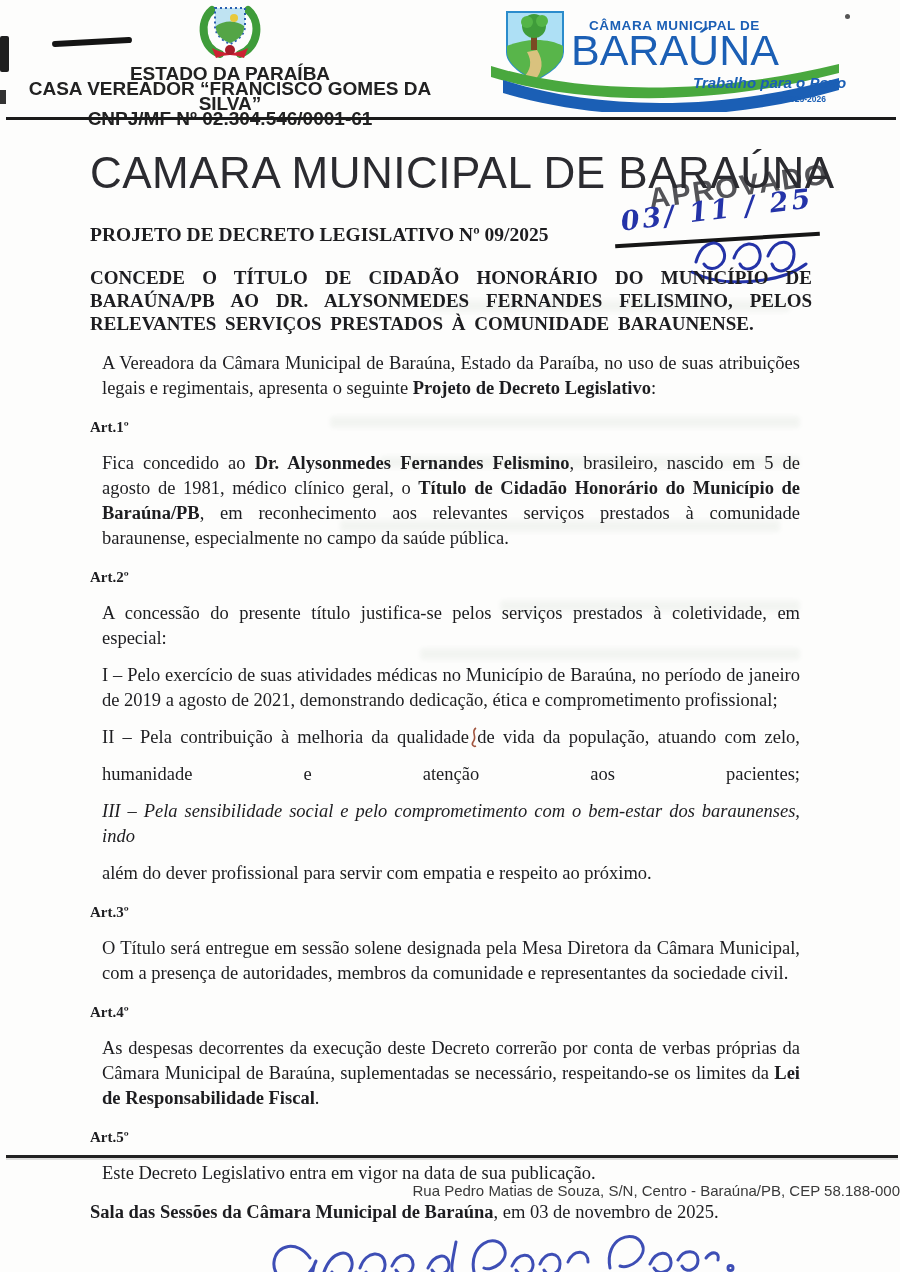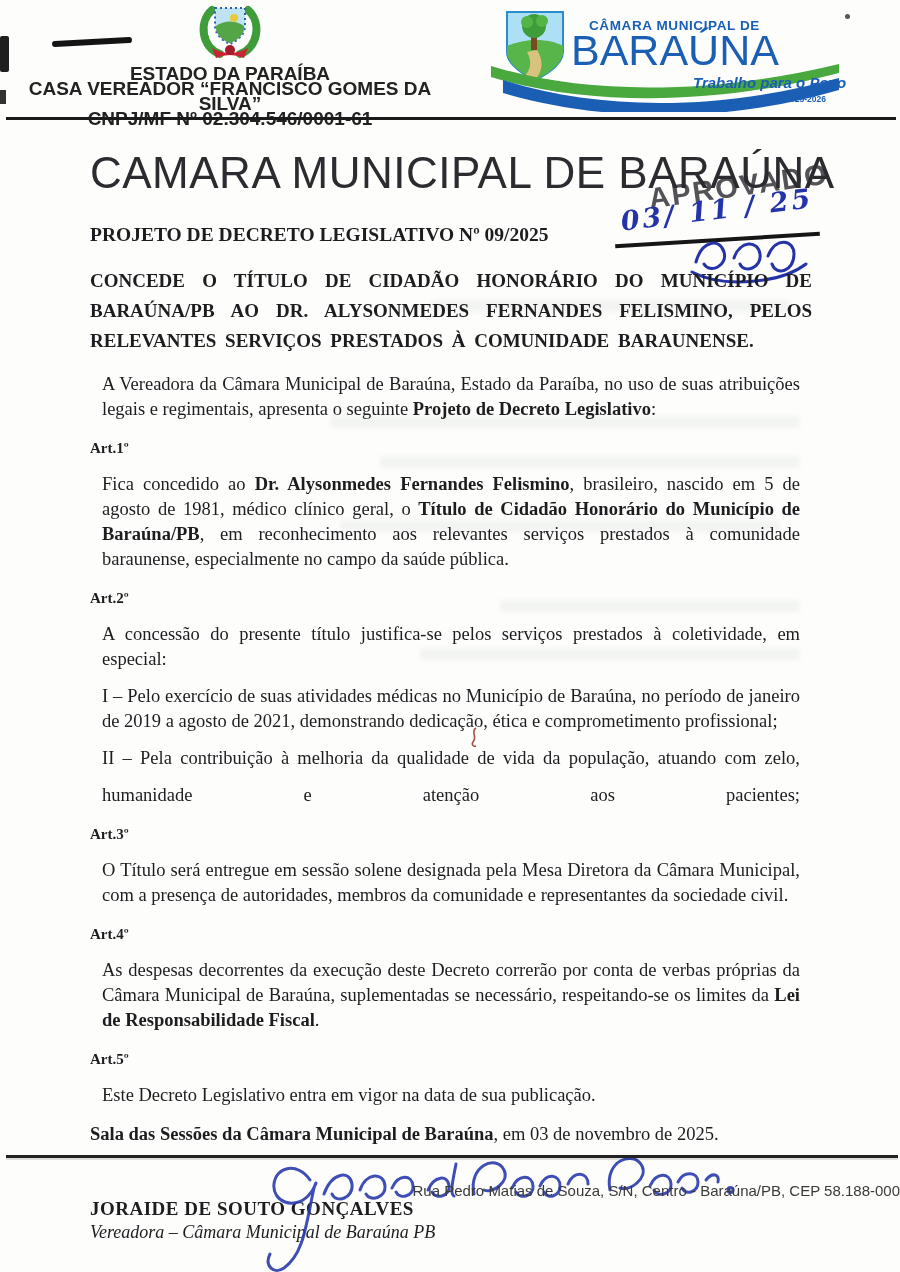--- a/index.html
+++ b/index.html
@@ -28,21 +28,21 @@
         border-radius:3px;transform:rotate(-3deg);}
   .smudge-a{position:absolute;left:0;top:36px;width:9px;height:36px;background:#1f1f1f;border-radius:2px;}
   .smudge-b{position:absolute;left:0;top:90px;width:6px;height:14px;background:#333;}
   .dot-tr{position:absolute;left:845px;top:14px;width:5px;height:5px;border-radius:50%;background:#555;}
   .ghost{position:absolute;height:12px;background:#5a7a5a;opacity:.06;filter:blur(2px);border-radius:4px;}
   
   .doc{position:absolute;left:90px;top:120px;width:722px;}
   .main-title{margin-top:28px;font-family:"Liberation Sans",sans-serif;font-size:44px;
         letter-spacing:.5px;color:#2b2b30;white-space:nowrap;}
   .proj-num{margin-top:26px;font-weight:bold;font-size:19.5px;}
-  .ementa{margin-top:20px;font-weight:bold;font-size:19px;line-height:30px;
+  .ementa{margin-top:20px;font-weight:bold;font-size:19px;line-height:23px;
         text-align:justify;word-spacing:4px;}
   .para{font-size:18.5px;line-height:25px;text-align:justify;margin:12px;}
   .preamble{margin-top:16px;}
   .art-h{margin-top:14px;font-weight:bold;font-size:15px;line-height:24px;}
   .gap{margin-top:12px;}
   .b{font-weight:bold;}
   .it{font-style:italic;}
   .jl{text-align:justify;text-align-last:justify;}
   .closing{margin-top:16px;font-size:18.5px;}
   
@@ -150,20 +150,24 @@
     <div class="art-h">Art.1º</div>
     <p class="para"><span>Fica concedido ao </span><b class="b">Dr. Alysonmedes Fernandes Felismino</b><span>, brasileiro, nascido em 5 de agosto de 1981, médico clínico geral, o </span><b class="b">Título de Cidadão Honorário do Município de Baraúna/PB</b><span>, em reconhecimento aos relevantes serviços prestados à comunidade baraunense, especialmente no campo da saúde pública.</span></p>
 
     <div class="art-h">Art.2º</div>
     <p class="para">A concessão do presente título justifica-se pelos serviços prestados à coletividade, em especial:</p>
 
     <p class="para gap">I – Pelo exercício de suas atividades médicas no Município de Baraúna, no período de janeiro de 2019 a agosto de 2021, demonstrando dedicação, ética e comprometimento profissional;</p>
     <div>
       <div class="para jl">II – Pela contribuição à melhoria da qualidade de vida da população, atuando com zelo,</div>
       <div class="para jl">humanidade e atenção aos pacientes;</div>
+    </div>
+    <div>
+      <div class="para jl it">III – Pela sensibilidade social e pelo comprometimento com o bem-estar dos baraunenses, indo</div>
+      <div class="para">além do dever profissional para servir com empatia e respeito ao próximo.</div>
     </div>
 
     <div class="art-h">Art.3º</div>
     <p class="para">O Título será entregue em sessão solene designada pela Mesa Diretora da Câmara Municipal, com a presença de autoridades, membros da comunidade e representantes da sociedade civil.</p>
 
     <div class="art-h">Art.4º</div>
     <p class="para"><span>As despesas decorrentes da execução deste Decreto correrão por conta de verbas próprias da Câmara Municipal de Baraúna, suplementadas se necessário, respeitando-se os limites da </span><b class="b">Lei de Responsabilidade Fiscal</b><span>.</span></p>
 
     <div class="art-h">Art.5º</div>
     <p class="para">Este Decreto Legislativo entra em vigor na data de sua publicação.</p>

